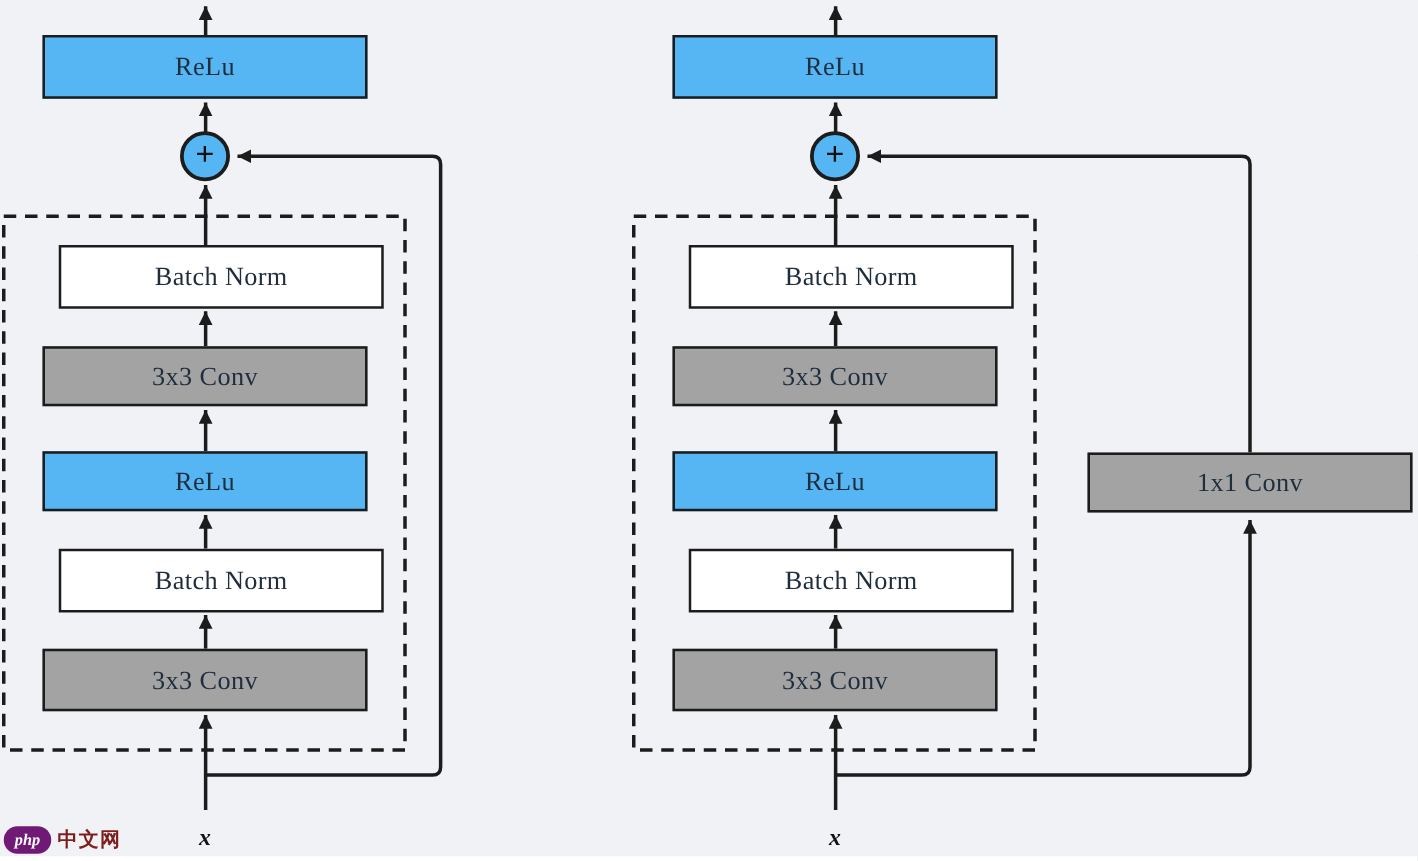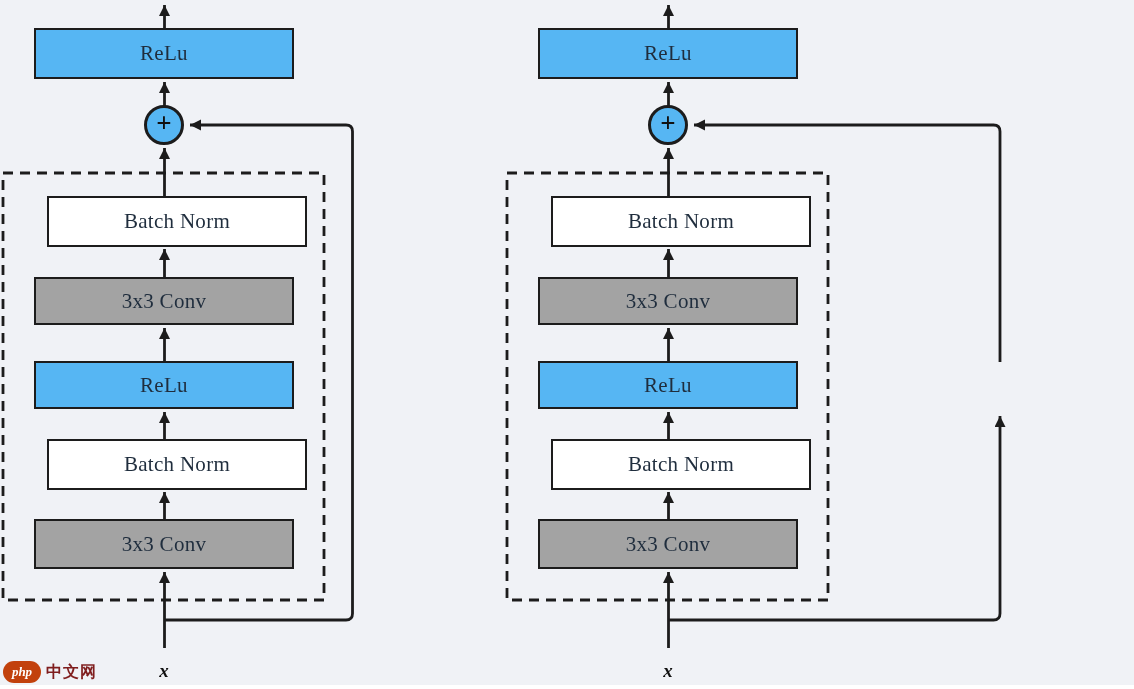--- a/index.html
+++ b/index.html
@@ -41,21 +41,21 @@
     position:absolute;
     width:60px;text-align:center;
     font-size:19px;font-weight:bold;font-style:italic;color:#111;
   }
   #watermark{
     position:absolute;left:3px;top:661px;
     display:flex;align-items:center;gap:5px;
   }
   #wm-pill{
     width:38px;height:22px;
-    background:#c2410c;
+    background:#701a75;
     border-radius:11px;
     display:flex;align-items:center;justify-content:center;
     color:#fff;font-size:13px;font-weight:bold;font-style:italic;
   }
   #wm-site{
     font-size:16px;font-weight:bold;color:#7f1d1d;letter-spacing:1px;
   }
   #bottom-strip{
     position:absolute;left:0;top:685px;width:1134px;height:4px;background:#ffffff;
   }
@@ -125,20 +125,21 @@
   <div class="node white-box" style="left:538px;top:196px;height:51px;">Batch Norm</div>
 
   <div class="node blue-light" style="left:538px;top:277px;height:48px;">3x3 Conv</div>
 
   <div class="node blue-strong" style="left:538px;top:361px;height:48px;">ReLu</div>
 
   <div class="node white-box" style="left:538px;top:439px;height:51px;">Batch Norm</div>
 
   <div class="node blue-light" style="left:538px;top:519px;height:50px;">3x3 Conv</div>
 
+  <div class="node blue-light" style="left:870px;top:362px;height:48px;">1x1 Conv</div>
 
   <div class="x-label" style="left:638px;top:660px;">x</div>
 
   <div id="watermark">
     <div id="wm-pill">php</div>
     <div id="wm-site">中文网</div>
   </div>
 
   <div id="bottom-strip"></div>
 

